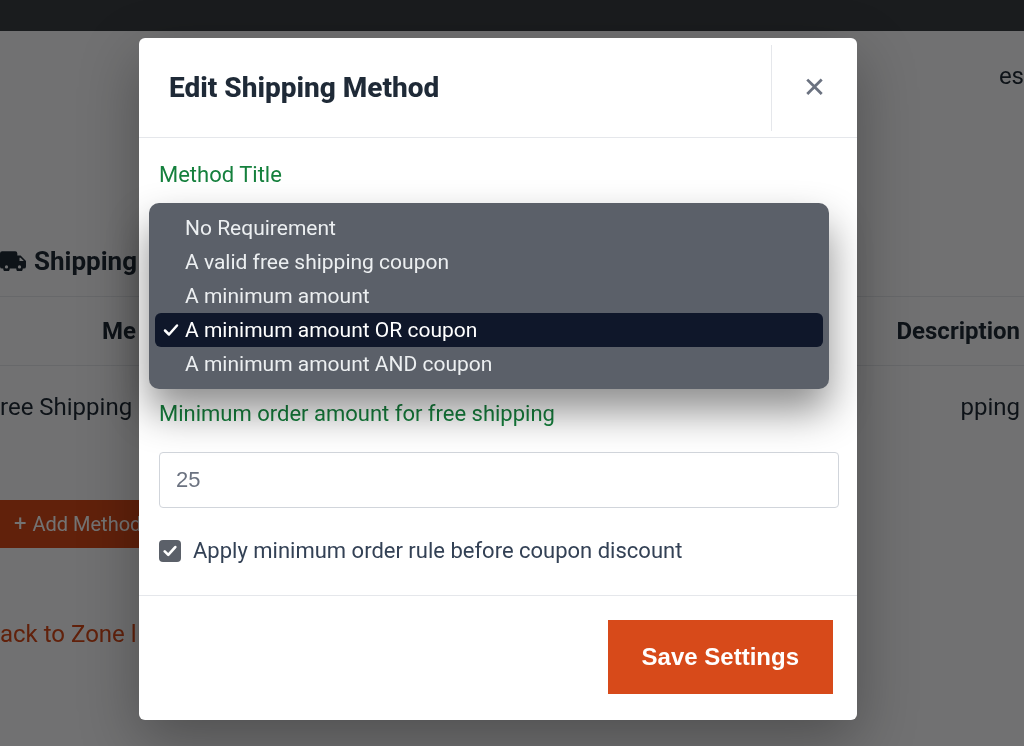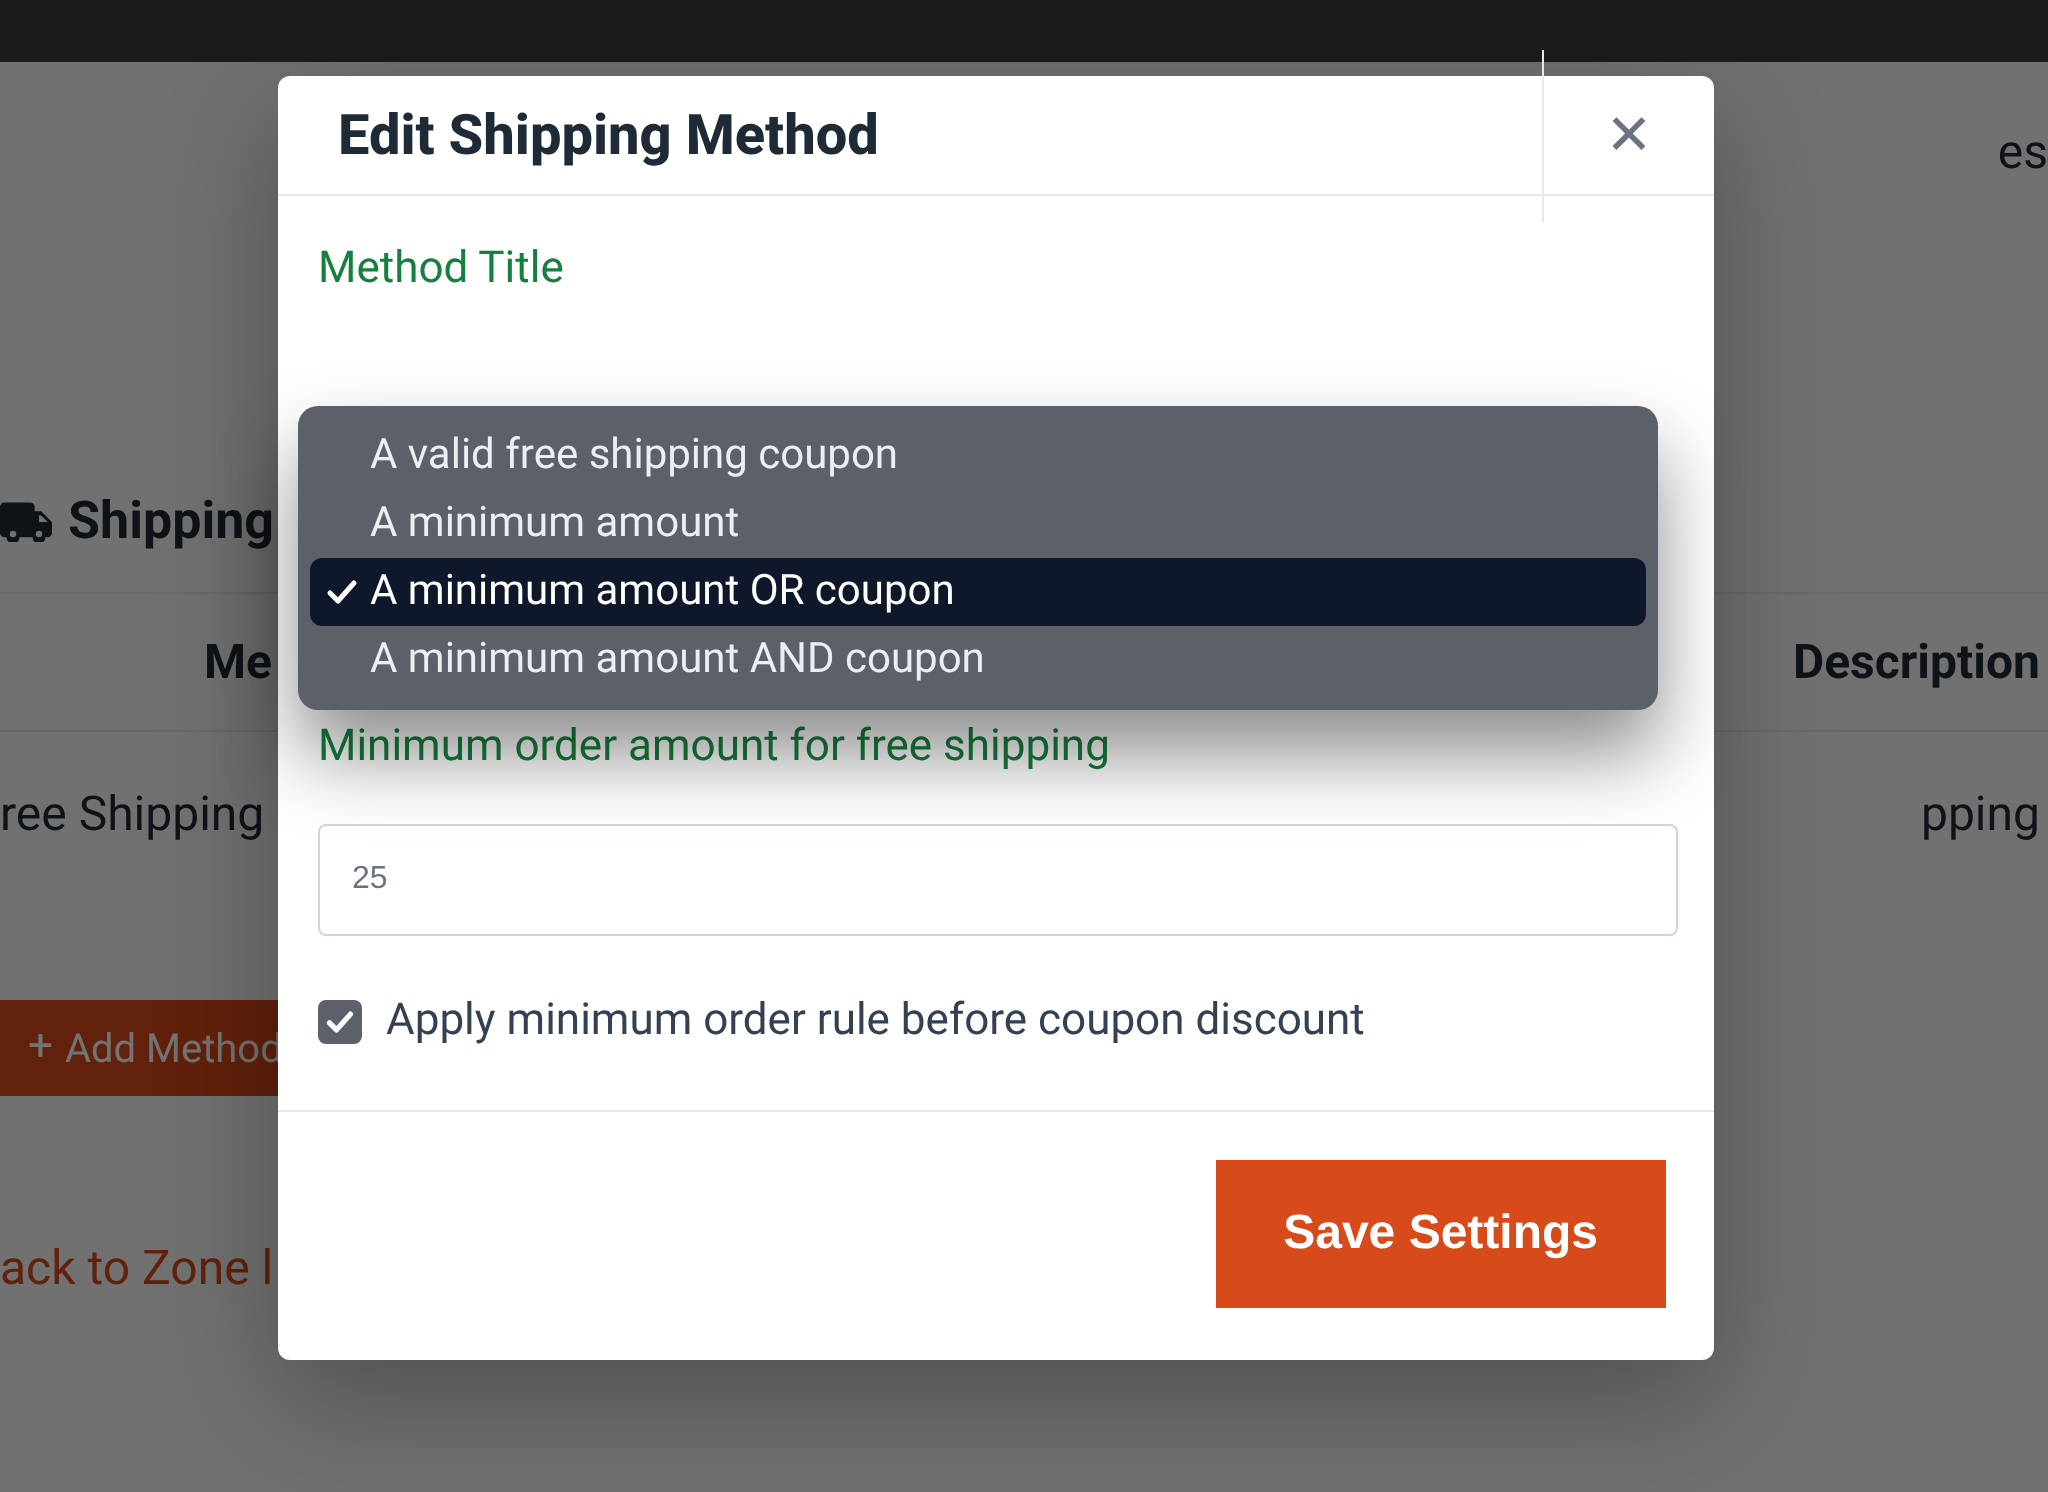--- a/index.html
+++ b/index.html
@@ -13,27 +13,27 @@
   .col-me { padding-left:102px; }
   .col-desc { margin-left:auto; padding-right:4px; }
   .row-data { position:absolute; left:0; right:0; top:382px; height:50px; display:flex; align-items:center; font-size:24px; color:#1f2a37; }
   .row-data .left { padding-left:0; }
   .row-data .right { margin-left:auto; padding-right:4px; }
   .add-btn { position:absolute; left:0; top:500px; height:48px; background:#d74a1a; color:#fff; display:flex; align-items:center; padding:0 14px; font-size:20px; gap:6px; }
   .back-link { position:absolute; left:0; top:620px; font-size:24px; color:#d74a1a; }
   .header-right-tab { position:absolute; right:0; top:62px; font-size:24px; color:#1f2a37; }
   .overlay { position:absolute; inset:0; background:rgba(0,0,0,0.55); }
   .modal { position:absolute; left:139px; top:38px; width:718px; background:#fff; border-radius:6px; box-shadow:0 20px 60px rgba(0,0,0,0.3); }
-  .modal-header { display:flex; align-items:center; height:60px; border-bottom:1px solid #e5e7eb; }
+  .modal-header { display:flex; align-items:center; height:100px; border-bottom:1px solid #e5e7eb; }
   .modal-title { font-size:28px; font-weight:800; color:#1f2a37; padding-left:30px; flex:1; }
   .close-wrap { width:86px; height:86px; border-left:1px solid #e5e7eb; display:flex; align-items:center; justify-content:center; color:#6b7280; font-size:28px; cursor:pointer; }
   .modal-body { padding:24px 20px 8px 20px; }
   .form-label { font-size:22px; color:#15803d; margin-bottom:26px; margin-top:18px; }
   .form-label:first-child { margin-top:0; }
-  .text-input { width:680px; height:56px; border:1px solid #d1d5db; border-radius:4px; padding:0 16px; font-size:16px; color:#6b7280; background:#fff; }
+  .text-input { width:680px; height:56px; border:1px solid #d1d5db; border-radius:4px; padding:0 16px; font-size:22px; color:#6b7280; background:#fff; }
   .text-input::placeholder { color:#9aa0a6; }
   .check-row { display:flex; align-items:center; gap:12px; margin-top:30px; font-size:22px; color:#334155; }
   .checkbox { width:22px; height:22px; border-radius:4px; background:#5b6069; display:flex; align-items:center; justify-content:center; color:#fff; font-size:14px; }
   .checkbox svg { width:14px; height:14px; }
   .modal-footer { border-top:1px solid #e5e7eb; padding:24px 24px 26px 24px; display:flex; justify-content:flex-end; margin-top:24px; }
   .save-btn { background:#d74a1a; color:#fff; border:none; height:74px; padding:0 34px; font-size:24px; font-weight:600; cursor:pointer; }
   .dropdown { position:absolute; left:149px; top:203px; width:680px; background:#5b6069; border-radius:10px; box-shadow:0 22px 40px rgba(0,0,0,0.45); padding:8px 6px; }
   .dd-item { display:flex; align-items:center; gap:10px; height:34px; padding:0 12px 0 30px; color:#eceff1; font-size:21px; border-radius:6px; cursor:pointer; position:relative; }
   .dd-item.selected { background:#0f172a; color:#fff; }
   .dd-check { position:absolute; left:8px; top:50%; transform:translateY(-50%); width:16px; height:16px; color:#fff; }
@@ -102,20 +102,23 @@
       </div>
     </div>
 
     <div class="modal-footer">
       <button class="save-btn">Save Settings</button>
     </div>
   </div>
 
   <div class="dropdown">
     <div class="dd-item">
+      <span>No Requirement</span>
+    </div>
+    <div class="dd-item">
       <span>A valid free shipping coupon</span>
     </div>
     <div class="dd-item">
       <span>A minimum amount</span>
     </div>
     <div class="dd-item selected">
       <svg class="dd-check" viewBox="0 0 16 16" fill="none" stroke="white" stroke-width="2.5" stroke-linecap="round" stroke-linejoin="round">
           <path d="M2 8.5 6 12.5 14 3.5"></path>
         </svg>
       <span>A minimum amount OR coupon</span>

